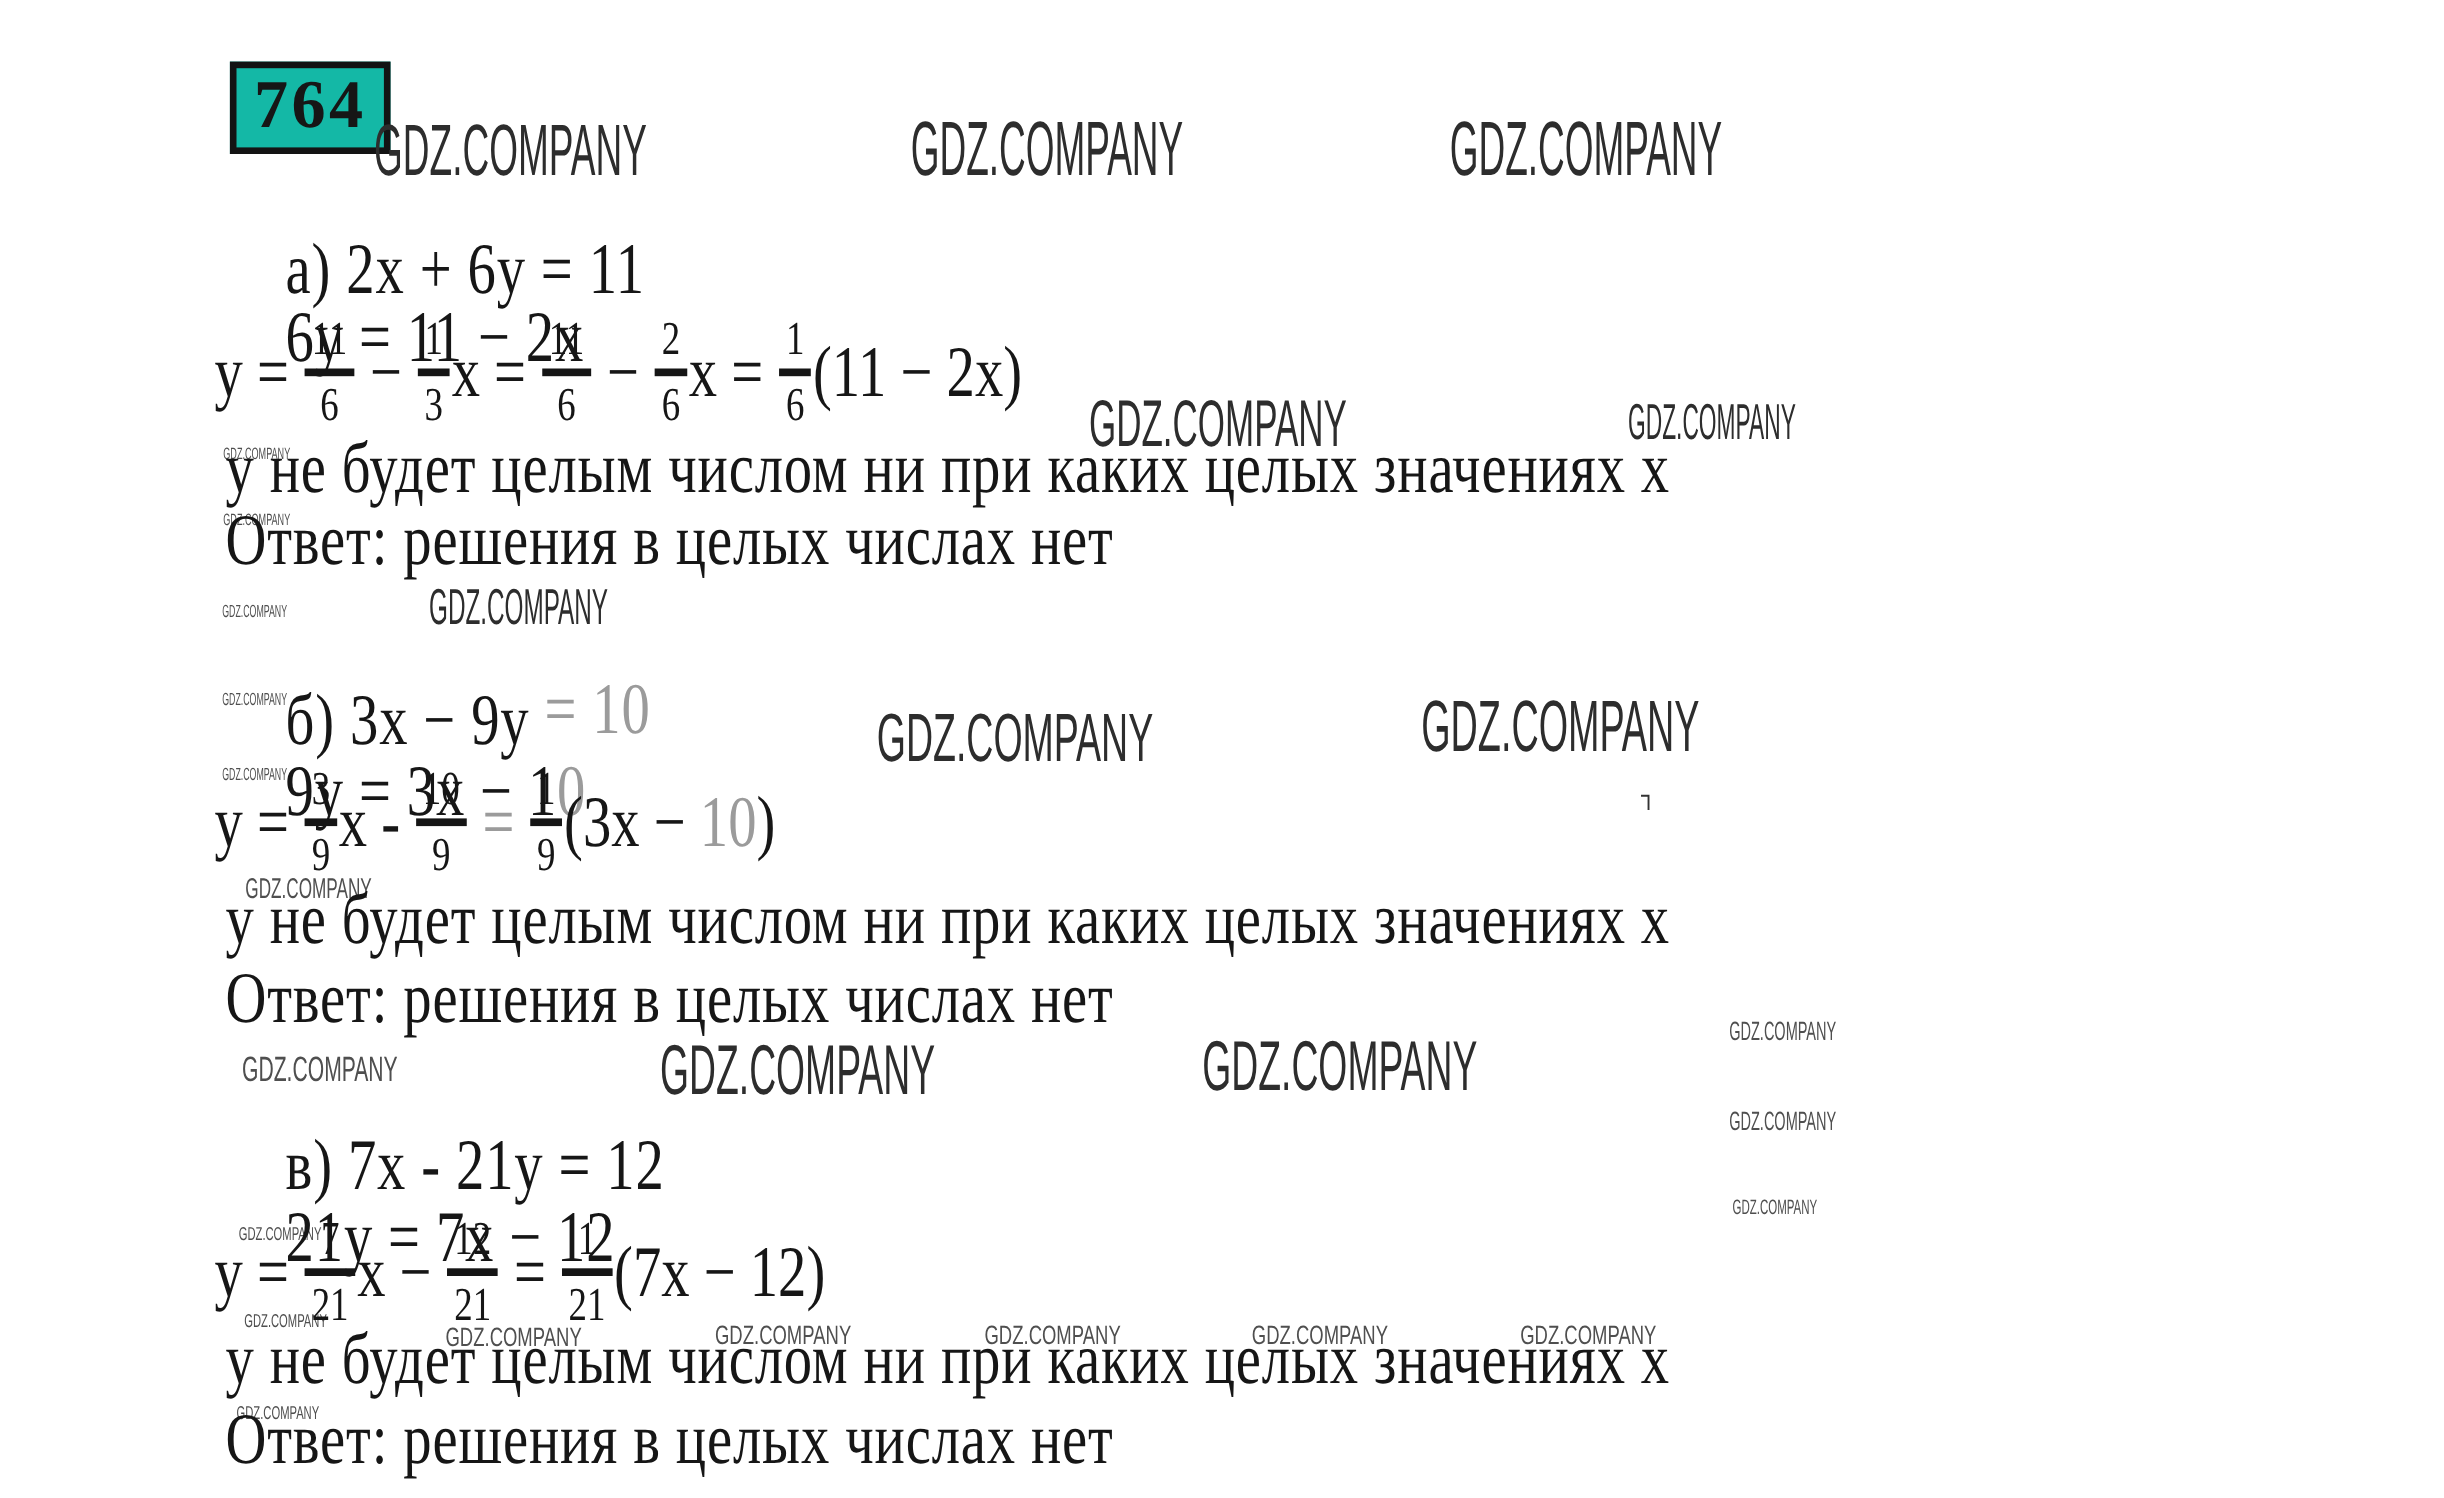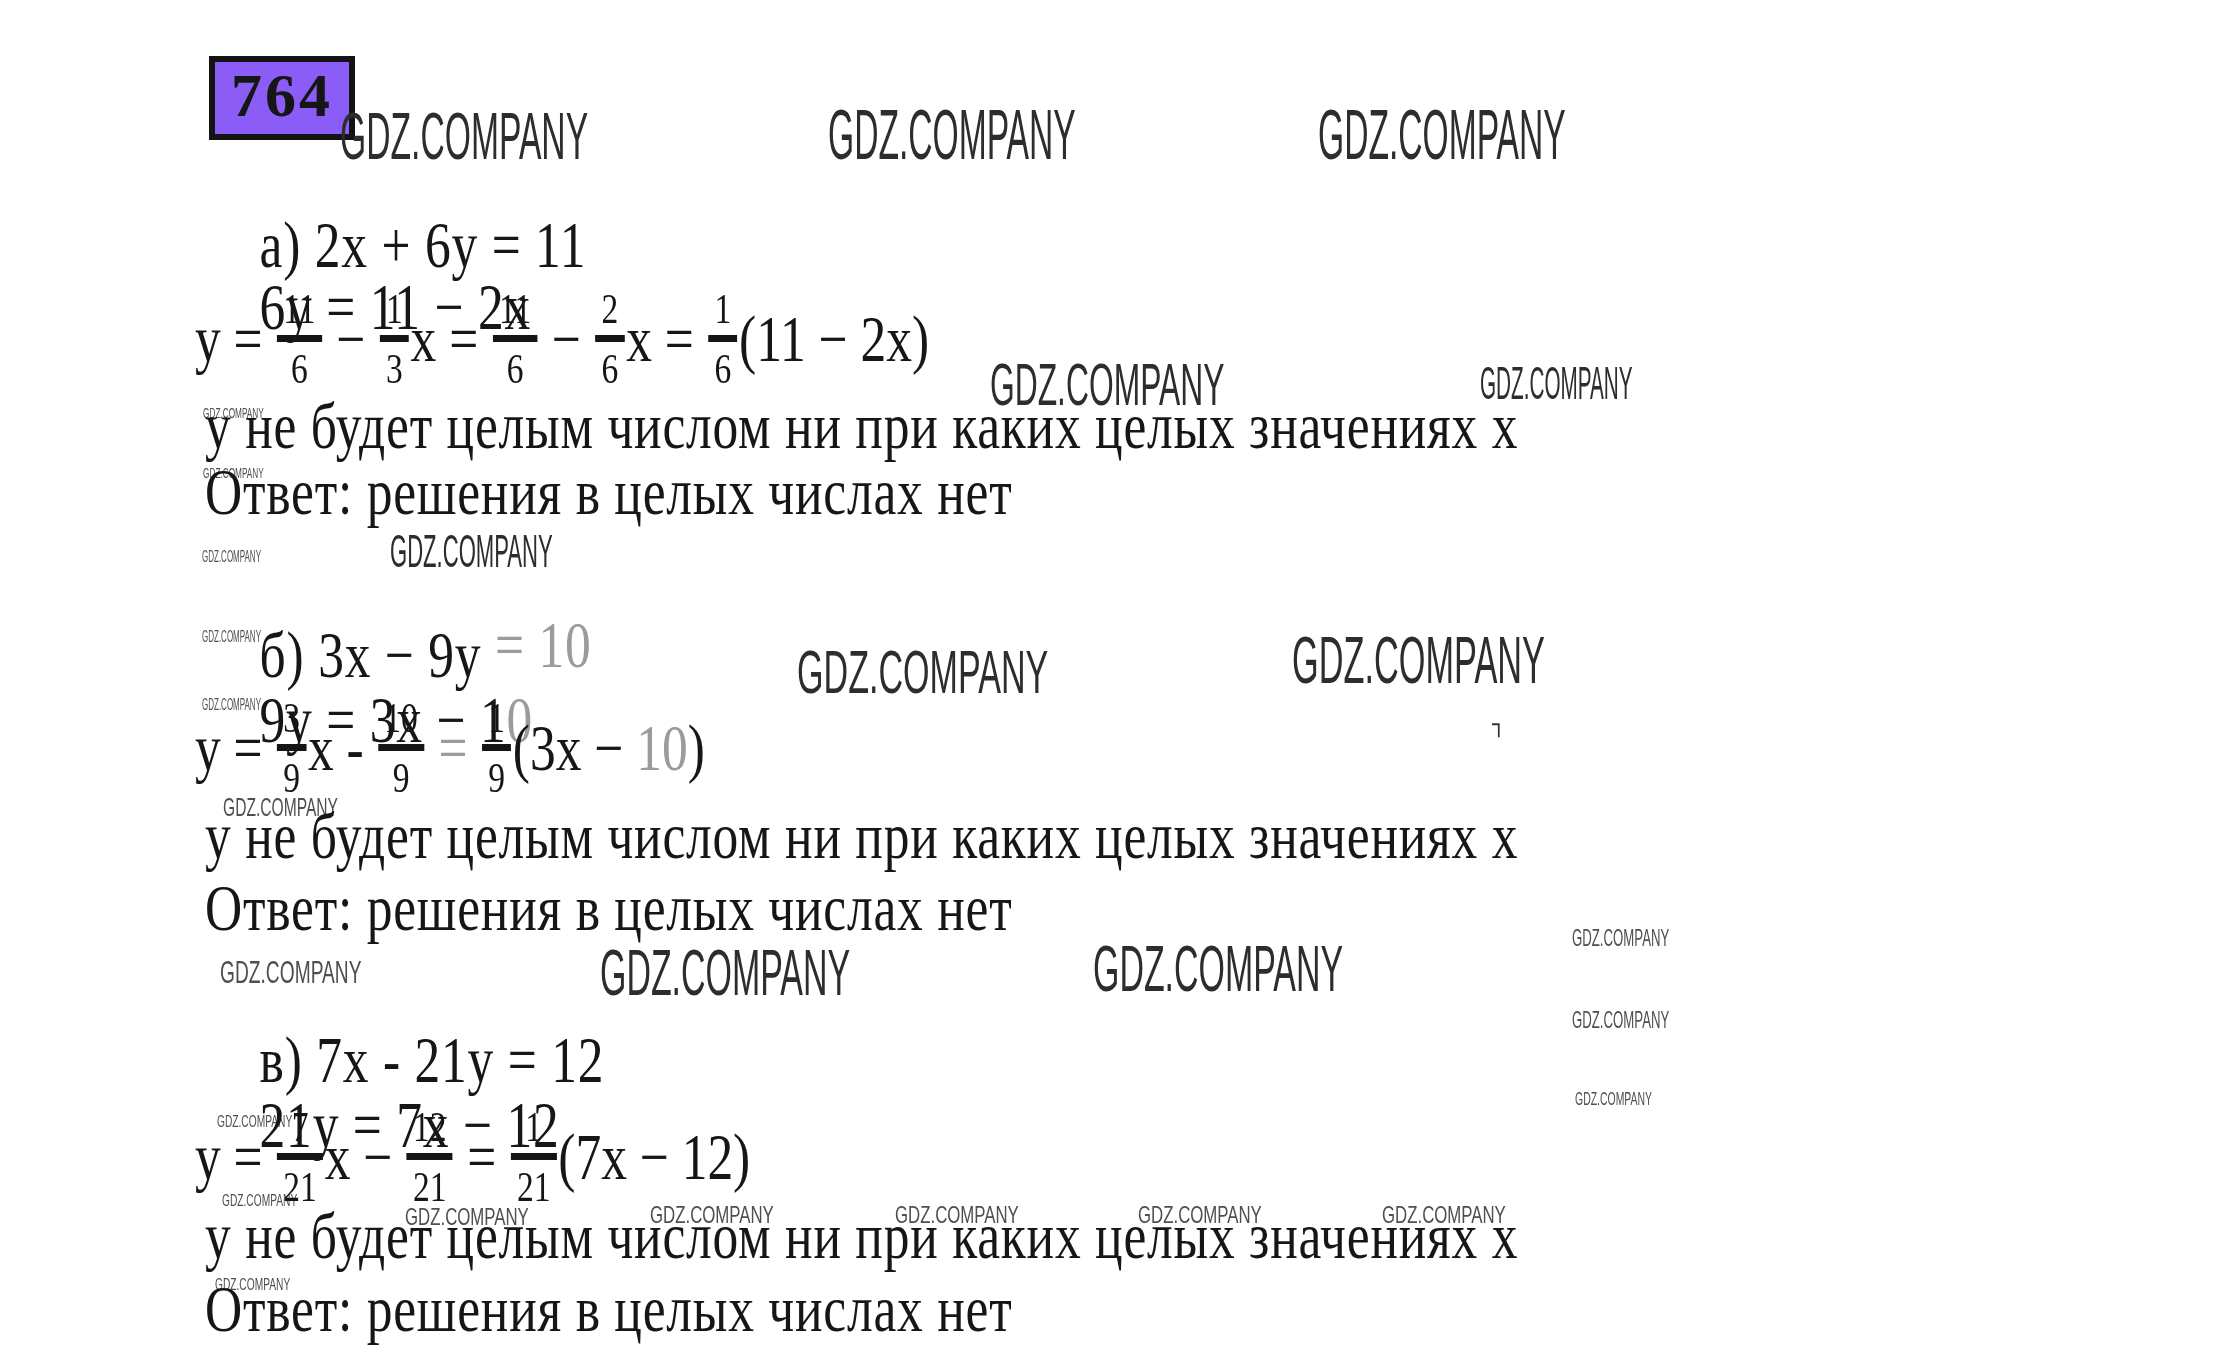--- a/index.html
+++ b/index.html
@@ -7,21 +7,21 @@
     width:2222px;height:1362px;position:relative;overflow:hidden;
     background:#ffffff;color:#161616;
     font-family:"Liberation Serif","DejaVu Serif",serif;
   }
   .canvas{position:absolute;inset:0;}
   
   .numbox{
     position:absolute;left:209px;top:56px;
     border:6px solid #131313;padding:2px 16px 8px;
     font-size:62px;font-weight:700;line-height:1;letter-spacing:3px;
-    background:#8b5cf6;
+    background:#14b8a6;
   }
   
   .tline{
     position:absolute;white-space:pre;font-size:66px;line-height:1;
     letter-spacing:1px;color:#161616;
     transform:scaleX(0.78);transform-origin:left top;
   }
   
   .eqline{
     position:absolute;display:flex;align-items:center;white-space:pre;

